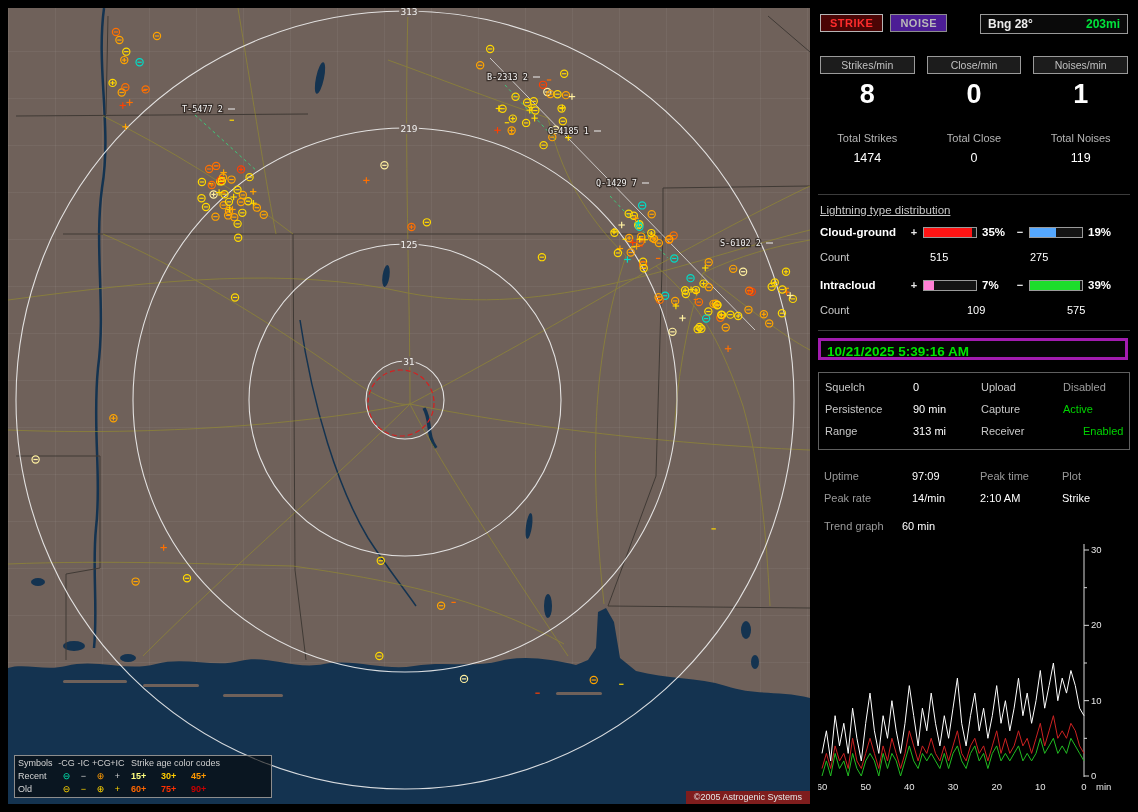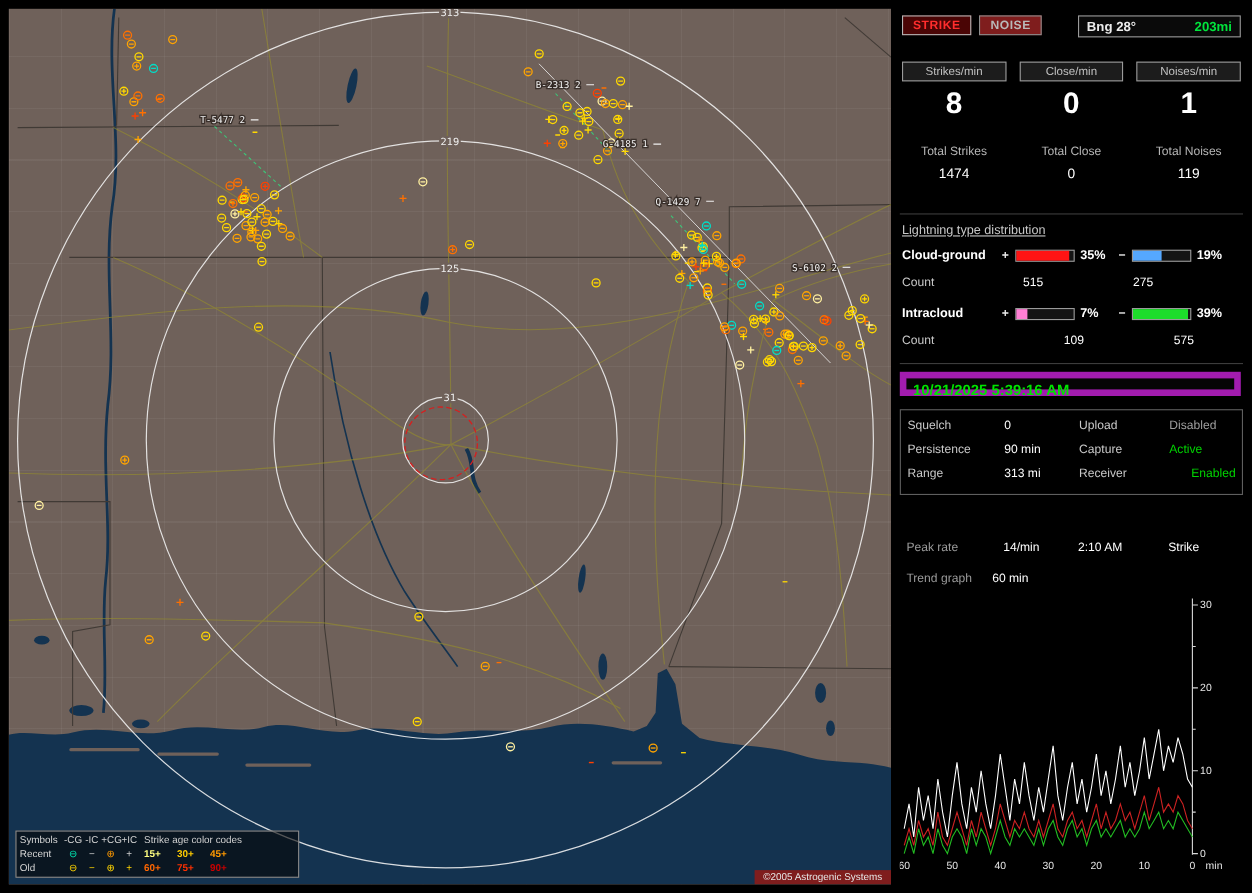--- a/index.html
+++ b/index.html
@@ -23,40 +23,40 @@
   .lg-g{width:17px;text-align:center;font-size:9px;}
   .lg-age-title{flex:1;padding-left:5px;color:#cfcfcf;}
   .lg-age{width:25px;text-align:left;padding-left:5px;font-weight:bold;}
   #copyright{position:absolute;right:0;bottom:0;background:#7f1d1d;color:#e6e6e6;font-size:9px;
              padding:1px 8px 2px 8px;z-index:6;}
   
   #panel{position:absolute;left:818px;top:8px;width:312px;height:796px;background:#000;color:#c9c9c9;font-size:11px;}
   .abs{position:absolute;}
   .btn{display:inline-block;border:1px solid #a0a0a0;padding:2px 9px;font-weight:bold;font-size:11px;letter-spacing:.5px;}
   #strike-btn{background:#4a0505;color:#ff2d2d;border-color:#b5b5b5;}
-  #noise-btn{background:#7f1d1d;color:#b9b9b9;border-color:#8d8d8d;margin-left:4px;}
+  #noise-btn{background:#4c1d95;color:#b9b9b9;border-color:#8d8d8d;margin-left:4px;}
   #bng-box{position:absolute;right:2px;top:6px;width:132px;border:1px solid #9a9a9a;background:#0a0a0a;
            display:flex;justify-content:space-between;align-items:center;padding:2px 7px;font-weight:bold;font-size:12px;}
   #bng-label{color:#ececec;} #bng-dist{color:#00e43c;}
   .grid3{position:absolute;left:0;width:312px;display:grid;grid-template-columns:1fr 1fr 1fr;column-gap:12px;padding:0 2px;box-sizing:border-box;}
   .rate-label{border:1px solid #9a9a9a;background:#1c1c1c;color:#c0c0c0;text-align:center;padding:2px 0;font-size:10.5px;}
   .rate-value{color:#fff;font-size:27px;font-weight:bold;text-align:center;margin-top:5px;}
   .tot-label{color:#b5b5b5;text-align:center;font-size:11px;}
   .tot-value{color:#fff;text-align:center;font-size:12.5px;margin-top:7px;}
   .sep{position:absolute;left:0;width:312px;height:1px;background:#3c3c3c;}
   #dist-title{position:absolute;left:2px;color:#c8c8c8;text-decoration:underline;font-size:11.5px;}
   .dist-row{position:absolute;left:2px;display:flex;align-items:center;height:12px;}
   .dist-name{width:88px;color:#fff;font-weight:bold;font-size:11.5px;}
   .dist-sign{width:12px;color:#e8e8e8;font-weight:bold;text-align:center;}
   .bar{width:52px;height:9px;border:1px solid #9a9a9a;background:#141414;margin:0 3px;}
   .bar-fill{display:block;height:100%;}
   .dist-pct{width:32px;color:#fff;font-weight:bold;font-size:11.5px;padding-left:2px;}
   .count-label{color:#c8c8c8;}
   .count-val{color:#fff;}
-  #clock-box{position:absolute;left:0;width:310px;height:22px;border:6px solid #a21caf;background:#050505;
+  #clock-box{position:absolute;left:0;width:310px;height:22px;border:3px solid #a21caf;background:#050505;
              line-height:22px;padding-left:6px;color:#00e400;font-weight:bold;font-size:13.5px;box-sizing:border-box;}
   #settings-box{position:absolute;left:0;width:310px;height:76px;border:1px solid #5f5f5f;background:#000;}
   .set-row{position:absolute;left:0;width:100%;height:16px;line-height:16px;}
   .set-l1{position:absolute;left:6px;color:#c8c8c8;}
   .set-v1{position:absolute;left:94px;color:#fff;}
   .set-l2{position:absolute;left:162px;color:#c8c8c8;}
   .set-v2{position:absolute;left:244px;}
   .st-dim{color:#9a9a9a;} .st-white{color:#fff;}
   #trend-svg{position:absolute;left:0;top:530px;}
   .axis-label{fill:#e6e6e6;font:9.5px "Liberation Sans",sans-serif;}
@@ -1077,20 +1077,26 @@
         <span class="set-v2" style="color: rgb(0, 212, 0);">Active</span>
       </div>
       <div class="set-row" style="top:50px;">
         <span class="set-l1">Range</span>
         <span class="set-v1">313 mi</span>
         <span class="set-l2">Receiver</span>
         <span class="set-v2" style="color: rgb(0, 212, 0); padding-left: 20px;">Enabled</span>
       </div>
     </div>
 
+    <div class="set-row abs" style="top:460px;width:312px;">
+      <span class="set-l1 st-dim">Uptime</span>
+      <span class="set-v1 st-white">97:09</span>
+      <span class="set-l2 st-dim">Peak time</span>
+      <span class="set-v2 st-dim">Plot</span>
+    </div>
     <div class="set-row abs" style="top:482px;width:312px;">
       <span class="set-l1 st-dim">Peak rate</span>
       <span class="set-v1 st-white">14/min</span>
       <span class="set-l2 st-white">2:10 AM</span>
       <span class="set-v2 st-white">Strike</span>
     </div>
 
     <div class="set-row abs" style="top:510px;width:312px;">
       <span class="set-l1 st-dim">Trend graph</span>
       <span class="st-white abs" style="left:84px;">60 min</span>

